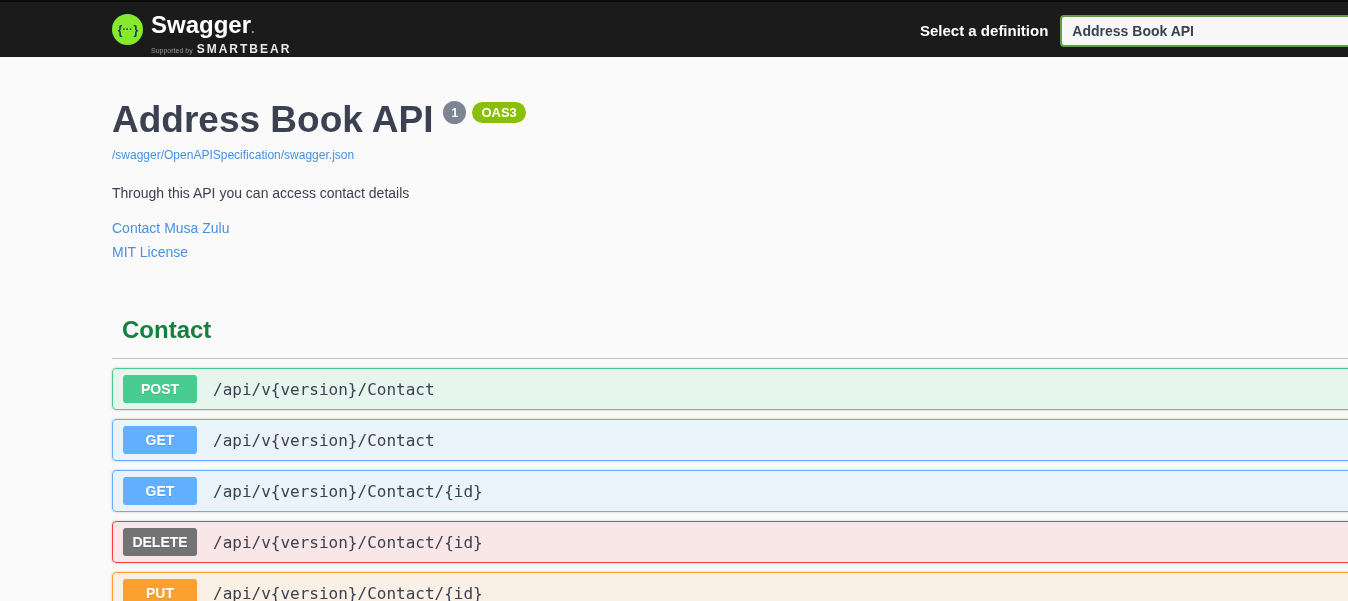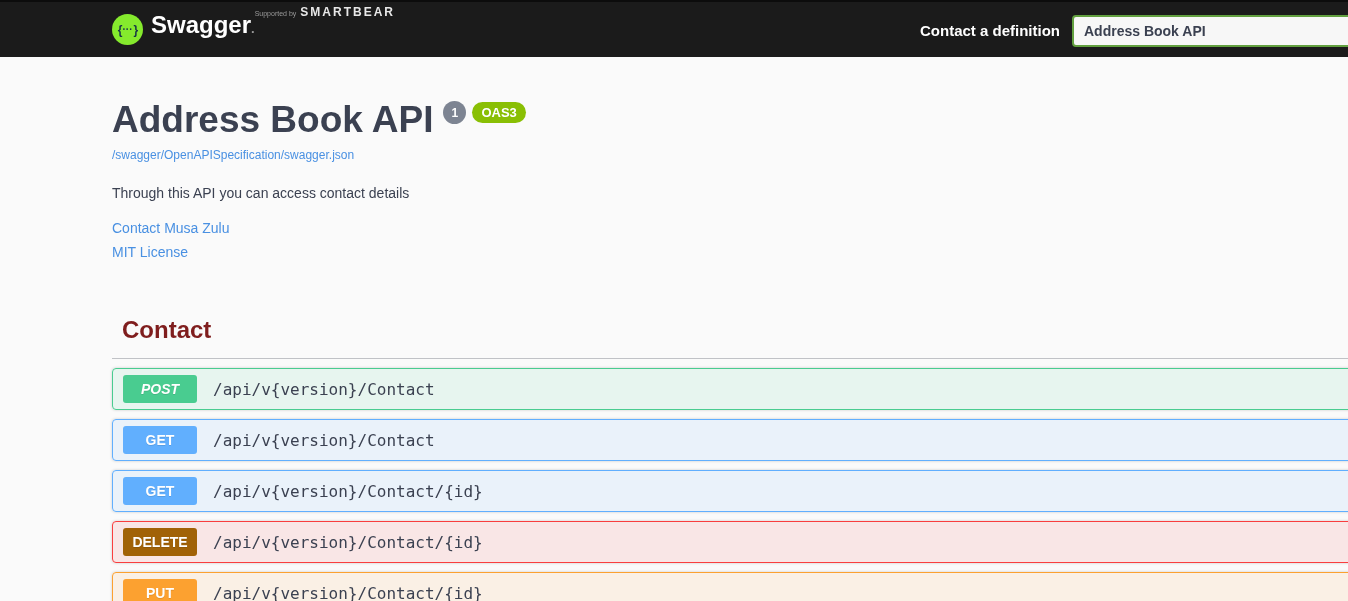--- a/index.html
+++ b/index.html
@@ -30,21 +30,21 @@
     margin-top: 7px;
     border-radius: 50%;
     background: #85ea2d;
     display: flex; align-items: center; justify-content: center;
     color: #173647;
     font-weight: bold;
     font-size: 12px;
     letter-spacing: -1px;
   }
   .logo-circle .dots { font-size: 10px; letter-spacing: 0; margin: 0 1px; line-height: 1; }
-  .brand-text-col { margin-left: 8px; display: flex; }
+  .brand-text-col { margin-left: 8px; display: flex; flex-direction: column; }
   .brand-title {
     color: #ffffff;
     font-size: 24px;
     font-weight: 600;
     line-height: 30px;
     margin-top: 3px;
   }
   .brand-dot { color: #9a9a9a; font-size: 13px; vertical-align: baseline; }
   .supported-line { margin-top: -2px; display: flex; align-items: baseline; }
   .supported-by { color: #9a9a9a; font-size: 7px; margin-right: 4px; }
@@ -138,21 +138,21 @@
   .tag-section { margin-top: 56px; }
   .tag-header {
     display: flex;
     align-items: center;
     padding: 0 0 14px 10px;
     border-bottom: 1px solid rgba(59,65,81,.3);
   }
   .tag-title {
     font-size: 24px;
     font-weight: bold;
-    color: #7f1d1d;
+    color: #15803d;
   }
   .operations { padding-top: 9px; }
   .opblock {
     display: flex;
     align-items: center;
     height: 42px;
     border: 1px solid;
     border-radius: 4px;
     box-shadow: 0 0 3px rgba(0,0,0,.19);
     margin-bottom: 9px;
@@ -191,21 +191,21 @@
       </span>
     <span class="brand-text-col">
       <span class="brand-title"><span>Swagger</span><span class="brand-dot">.</span></span>
       <span class="supported-line">
         <span class="supported-by">Supported by</span>
         <span class="supported-brand">SMARTBEAR</span>
       </span>
     </span>
   </a>
   <div class="definition-group">
-    <label class="definition-label">Contact a definition</label>
+    <label class="definition-label">Select a definition</label>
     <select class="definition-select" style="border-color: rgb(98, 160, 63);">
       <option>Address Book API</option>
     </select>
   </div>
 </header>
 
 <div class="main-wrap">
   <div class="container">
 
     <section class="info-block">
@@ -224,33 +224,33 @@
       </div>
     </section>
 
     <section class="tag-section">
       <div class="tag-header">
         <h3 class="tag-title">Contact</h3>
       </div>
       <div class="operations">
 
       <div class="opblock" style="border-color: rgb(73, 204, 144); background: rgba(73, 204, 144, 0.1);">
-            <span class="opblock-method" style="background: rgb(73, 204, 144); font-style: italic;">POST</span>
+            <span class="opblock-method" style="background: rgb(73, 204, 144);">POST</span>
             <span class="opblock-path">/api/v{version}/Contact</span>
           </div>
           <div class="opblock" style="border-color: rgb(97, 175, 254); background: rgba(97, 175, 254, 0.1);">
             <span class="opblock-method" style="background: rgb(97, 175, 254);">GET</span>
             <span class="opblock-path">/api/v{version}/Contact</span>
           </div>
           <div class="opblock" style="border-color: rgb(97, 175, 254); background: rgba(97, 175, 254, 0.1);">
             <span class="opblock-method" style="background: rgb(97, 175, 254);">GET</span>
             <span class="opblock-path">/api/v{version}/Contact/{id}</span>
           </div>
           <div class="opblock" style="border-color: rgb(249, 62, 62); background: rgba(249, 62, 62, 0.1);">
-            <span class="opblock-method" style="background: #a16207;">DELETE</span>
+            <span class="opblock-method" style="background: #737373;">DELETE</span>
             <span class="opblock-path">/api/v{version}/Contact/{id}</span>
           </div>
           <div class="opblock" style="border-color: rgb(252, 161, 48); background: rgba(252, 161, 48, 0.1);">
             <span class="opblock-method" style="background: rgb(252, 161, 48);">PUT</span>
             <span class="opblock-path">/api/v{version}/Contact/{id}</span>
           </div>
         </div>
     </section>
 
   </div>

